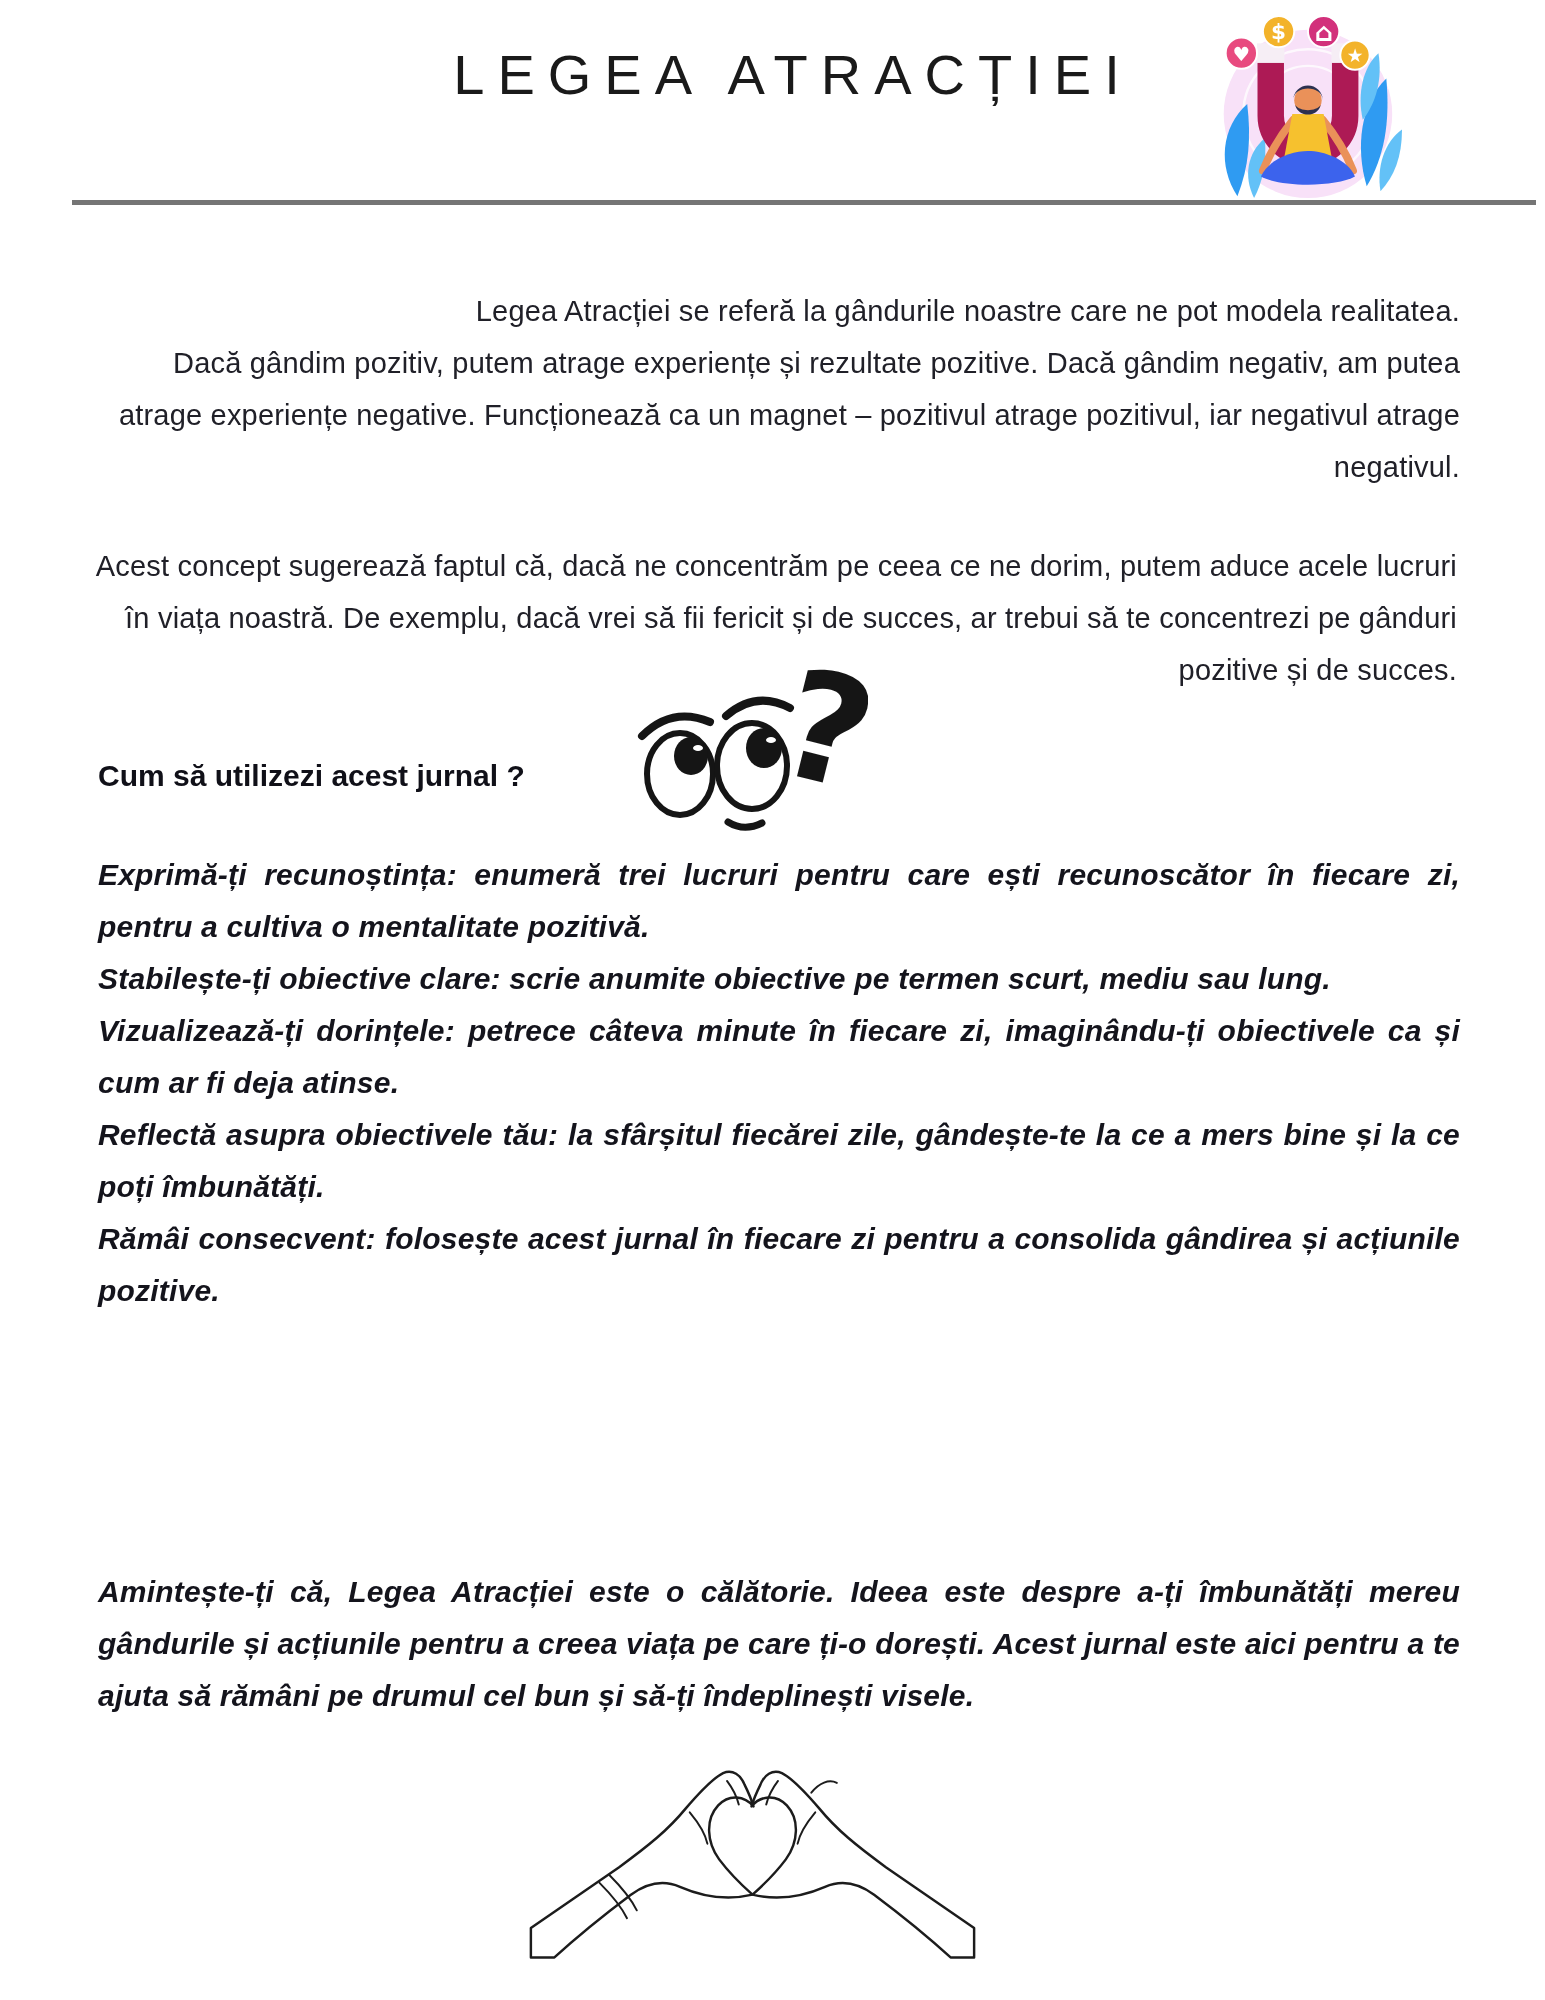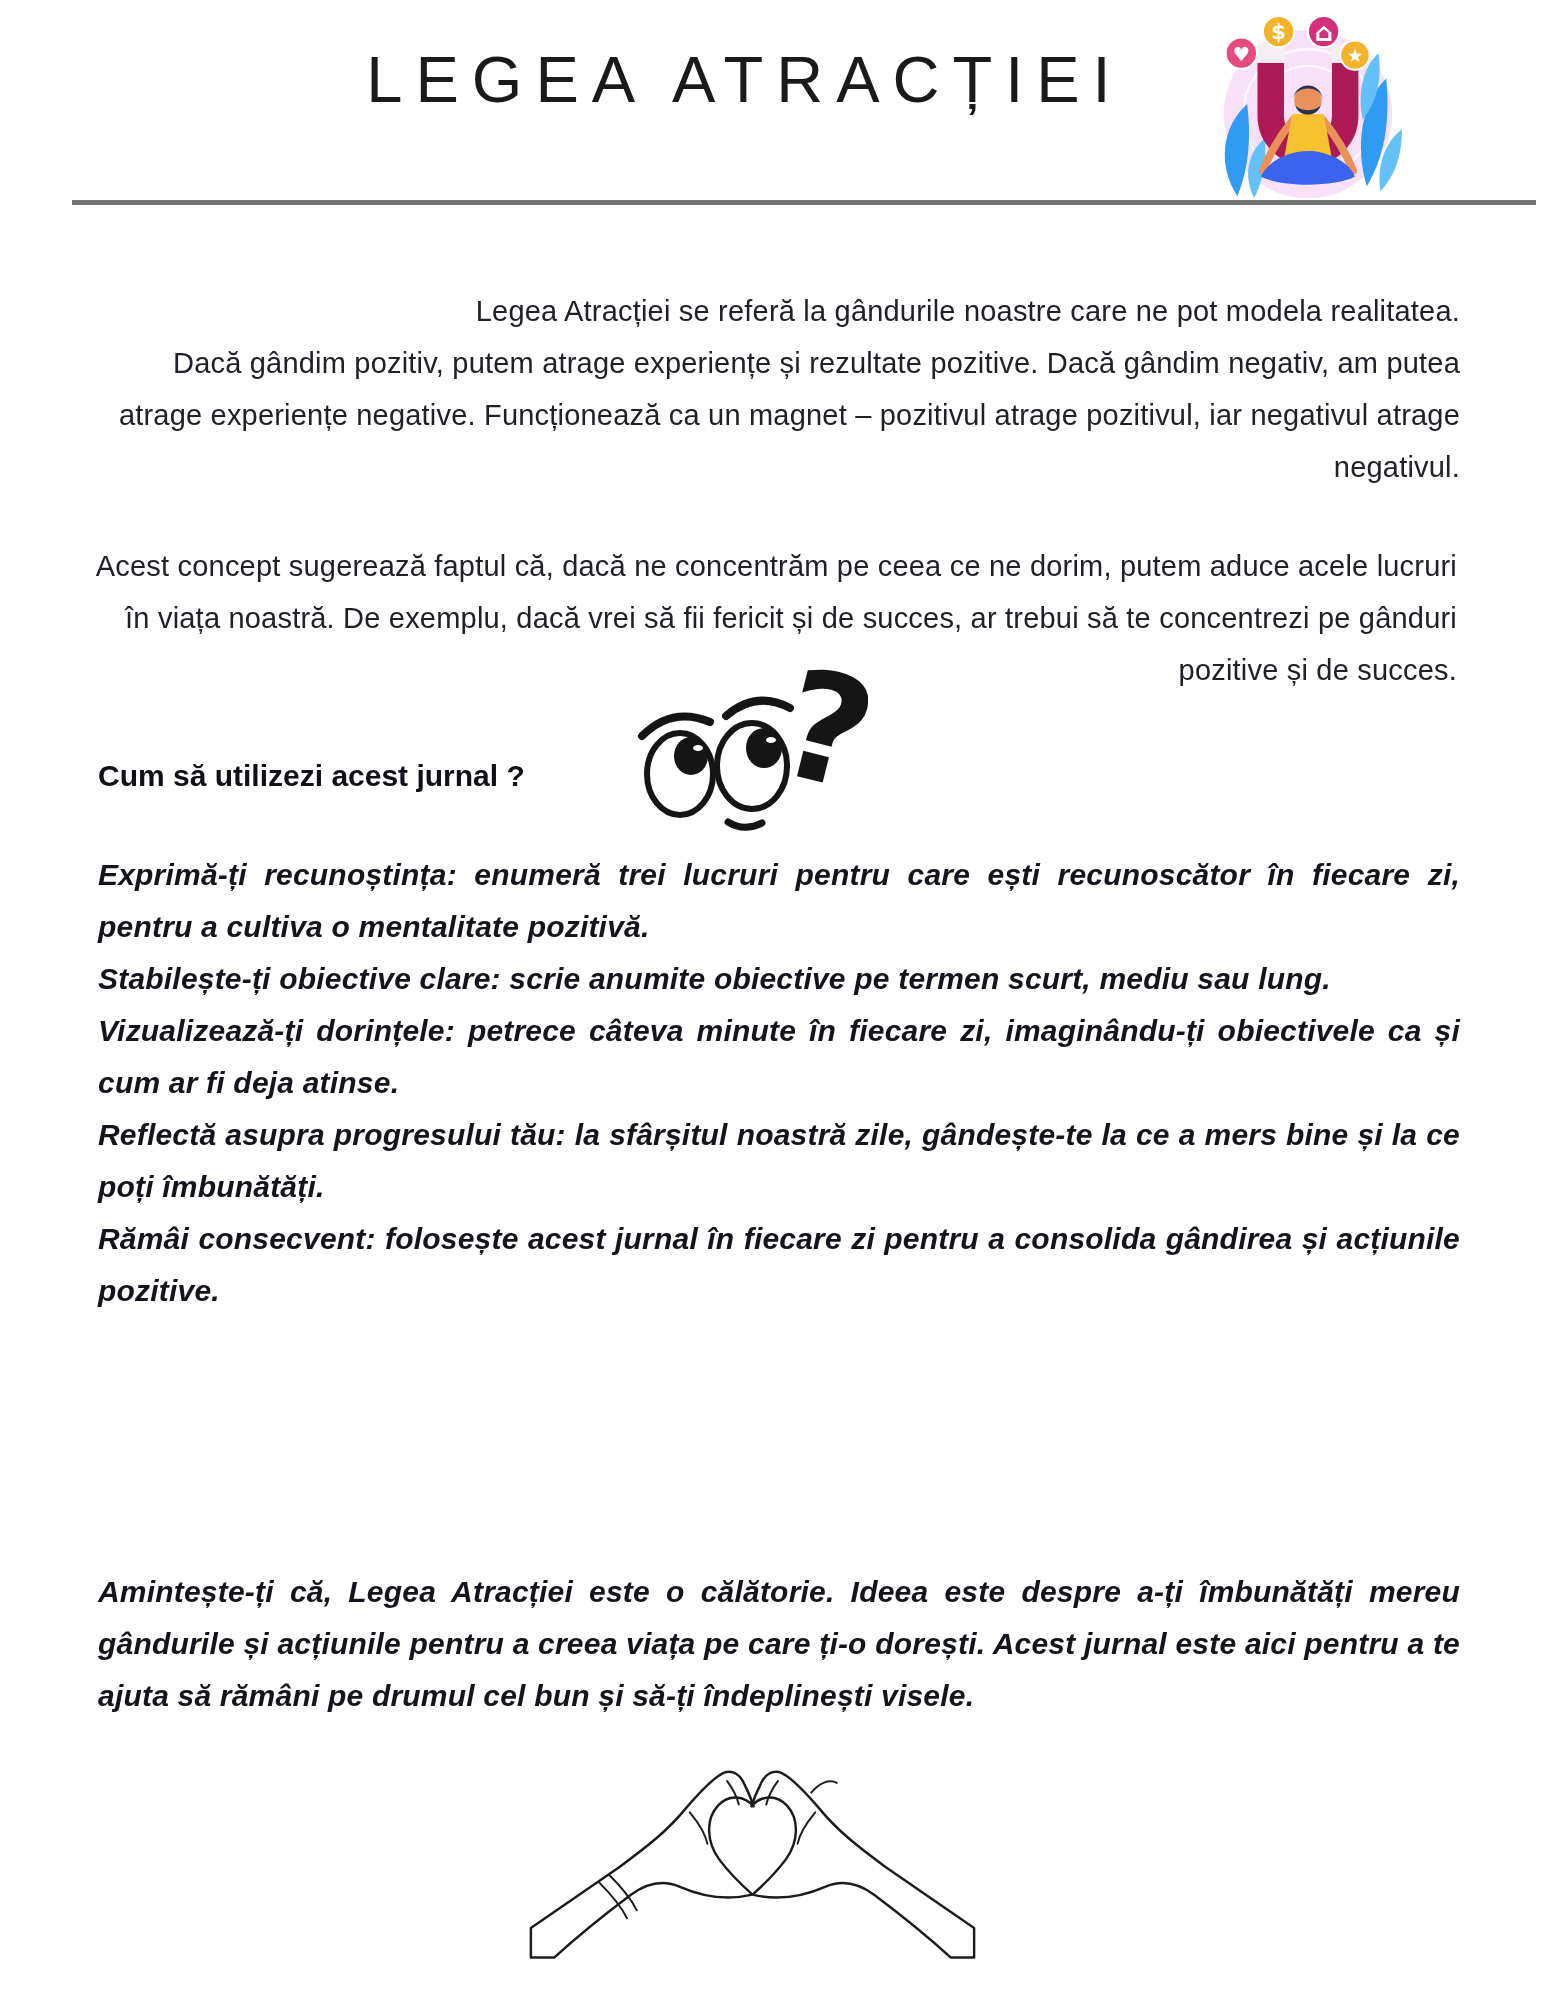--- a/index.html
+++ b/index.html
@@ -3,21 +3,21 @@
 <meta charset="utf-8">
 <style>
   html,body{margin:0;padding:0;}
   body{
     width:1545px;height:2000px;background:#ffffff;position:relative;overflow:hidden;
     font-family:"Liberation Sans",sans-serif;color:#202028;
   }
   .abs{position:absolute;}
   .title{
     top:42px;left:0;width:1490px;text-align:center;white-space:nowrap;
-    font-size:65px;letter-spacing:13px;font-weight:400;color:#1a1a1a;
+    font-size:56px;letter-spacing:13px;font-weight:400;color:#1a1a1a;padding-left:48px;
   }
   .header-illustration{top:12px;left:1198px;width:216px;height:192px;}
   .rule{top:200px;left:72px;width:1464px;height:5px;background:#757575;}
   .bodyblock p{margin:0;font-size:29px;line-height:52px;letter-spacing:.2px;text-align:right;}
   .justify{text-align:justify;}
   .p-intro{top:285px;left:98px;width:1362px;}
   .p-concept{top:540px;left:95px;width:1362px;}
   .heading{
     top:750px;left:98px;width:900px;
     font-size:30px;line-height:52px;font-weight:700;color:#101018;
@@ -112,21 +112,21 @@
     <path d="M14,72 Q44,42 82,58" fill="none" stroke="#151515" stroke-width="8" stroke-linecap="round"></path>
     <path d="M98,52 Q128,26 162,44" fill="none" stroke="#151515" stroke-width="8" stroke-linecap="round"></path>
     <path d="M100,158 Q116,168 134,159" fill="none" stroke="#151515" stroke-width="7" stroke-linecap="round"></path>
   </g>
 </svg>
 
 <div class="abs tips">
   <p>Exprimă-ți recunoștința: enumeră trei lucruri pentru care ești recunoscător în fiecare zi, pentru a cultiva o mentalitate pozitivă.</p>
   <p>Stabilește-ți obiective clare: scrie anumite obiective pe termen scurt, mediu sau lung.</p>
   <p>Vizualizează-ți dorințele: petrece câteva minute în fiecare zi, imaginându-ți obiectivele ca și cum ar fi deja atinse.</p>
-  <p>Reflectă asupra progresului tău: la sfârșitul noastră zile, gândește-te la ce a mers bine și la ce poți îmbunătăți.</p>
+  <p>Reflectă asupra obiectivele tău: la sfârșitul fiecărei zile, gândește-te la ce a mers bine și la ce poți îmbunătăți.</p>
   <p>Rămâi consecvent: folosește acest jurnal în fiecare zi pentru a consolida gândirea și acțiunile pozitive.</p>
 </div>
 
 <div class="abs closing">
   <p>Amintește-ți că, Legea Atracției este o călătorie. Ideea este despre a-ți îmbunătăți mereu gândurile și acțiunile pentru a creea viața pe care ți-o dorești. Acest jurnal este aici pentru a te ajuta să rămâni pe drumul cel bun și să-ți îndeplinești visele.</p>
 </div>
 
 <svg class="abs hands-illustration" viewBox="0 0 464 270" xmlns="http://www.w3.org/2000/svg">
   <g fill="#ffffff" stroke="#1c1c1c" stroke-width="2.5" stroke-linejoin="round" stroke-linecap="round">
     <path d="M6,238 L96,176 C126,154 146,138 164,116 C176,102 190,86 202,80 C212,76 220,82 224,92

